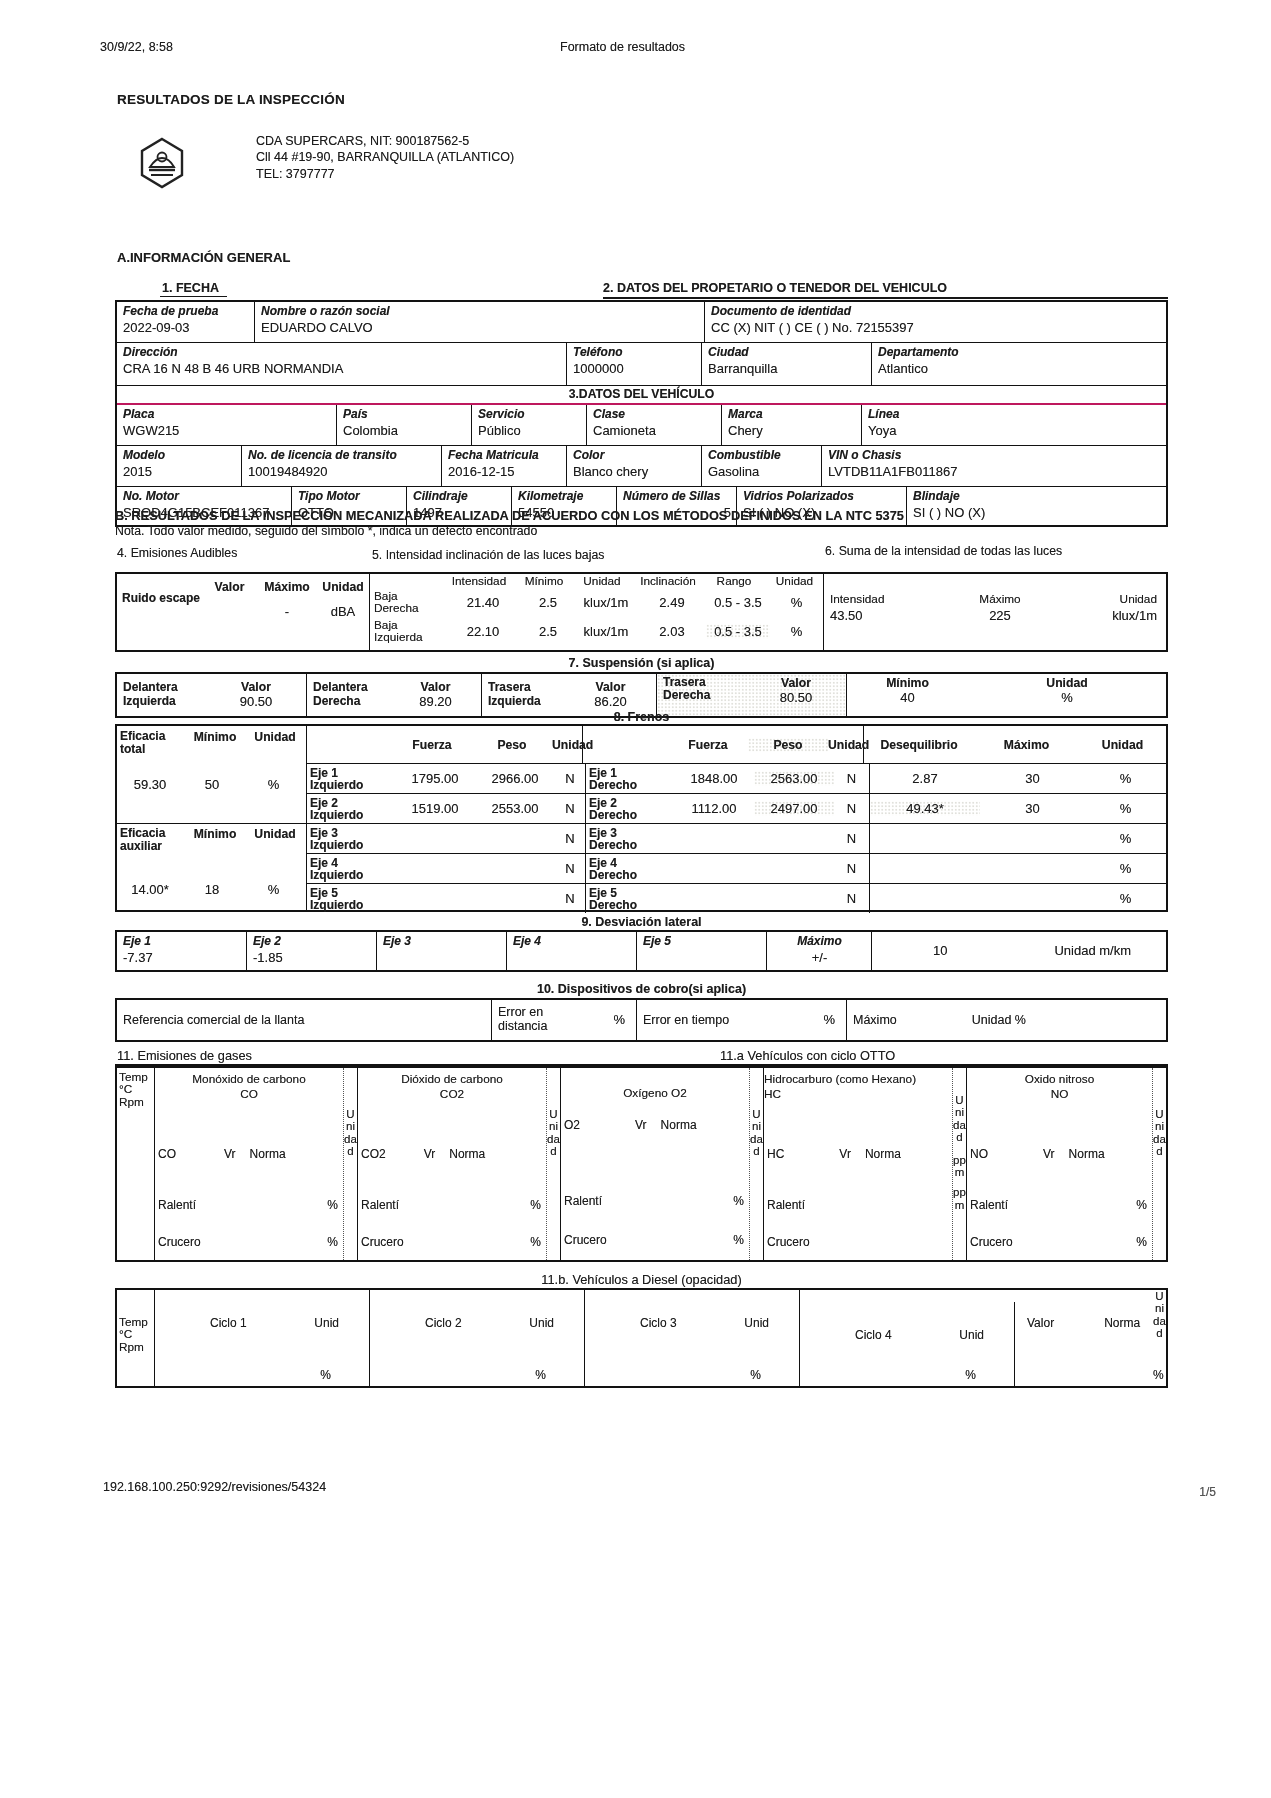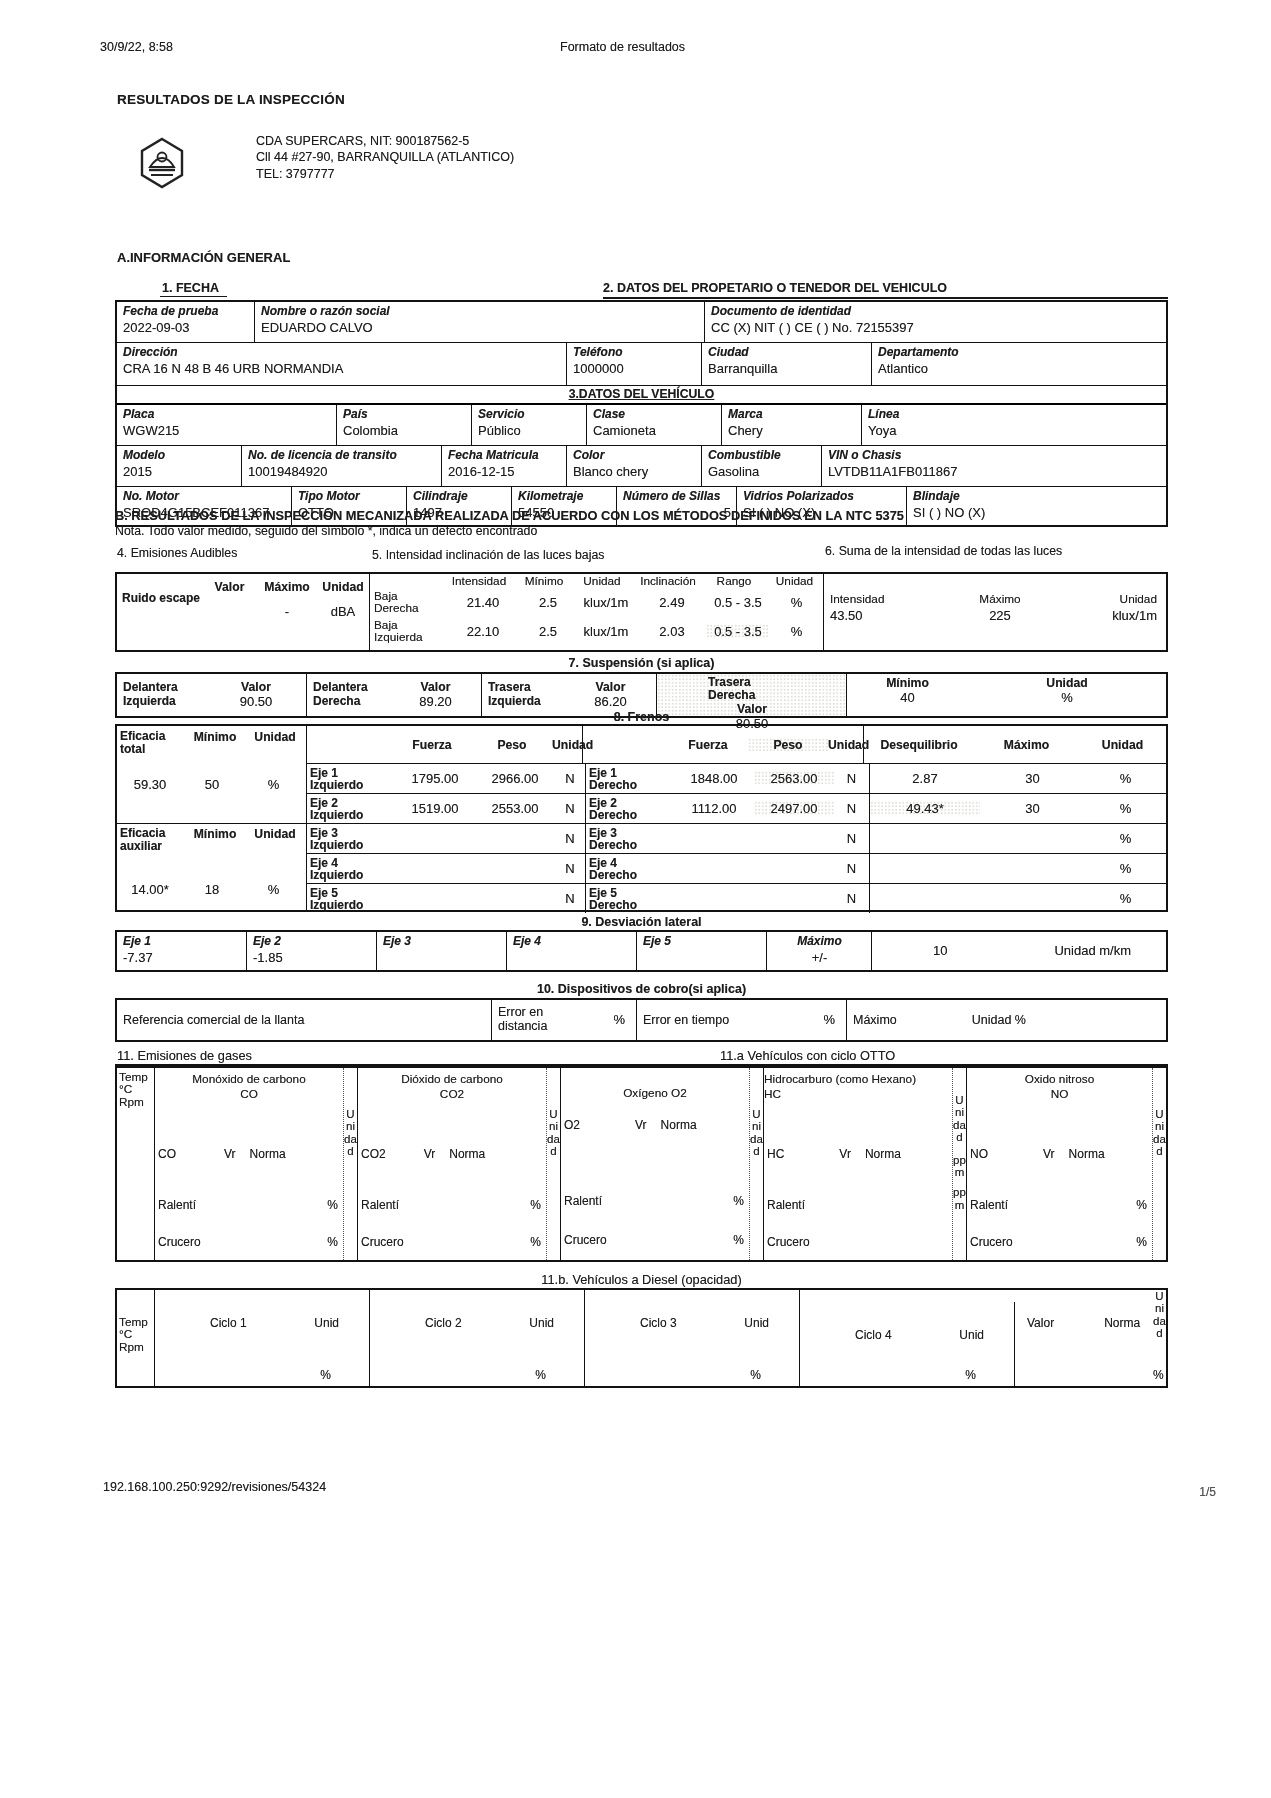--- a/index.html
+++ b/index.html
@@ -55,21 +55,21 @@
       <svg viewBox="0 0 48 52" width="48" height="52">
         <polygon points="24,2 44,14 44,38 24,50 4,38 4,14" fill="none" stroke="#222" stroke-width="2.4"></polygon>
         <path d="M12 30 q6 -9 12 -9 q7 0 12 9 z" fill="none" stroke="#222" stroke-width="2"></path>
         <circle cx="24" cy="20" r="4.5" fill="none" stroke="#222" stroke-width="1.8"></circle>
         <line x1="11" y1="33" x2="37" y2="33" stroke="#222" stroke-width="2.4"></line>
         <line x1="13" y1="38" x2="35" y2="38" stroke="#222" stroke-width="2"></line>
       </svg>
     </span>
     <div class="ctext">
       <div>CDA SUPERCARS, NIT: 900187562-5</div>
-      <div>Cll 44 #27-90, BARRANQUILLA (ATLANTICO)</div>
+      <div>Cll 44 #19-90, BARRANQUILLA (ATLANTICO)</div>
       <div>TEL: 3797777</div>
     </div>
   </div>
 
   <div class="h2">A.INFORMACIÓN GENERAL</div>
 
   <div class="subhdr">
     <span class="s1">1. FECHA</span>
     <span class="s2">2. DATOS DEL PROPETARIO O TENEDOR DEL VEHICULO</span>
   </div>
@@ -100,21 +100,21 @@
       </div>
       <div class="tc" style="width:170px;">
         <div class="lab">Ciudad</div>
         <div class="val">Barranquilla</div>
       </div>
       <div class="tc">
         <div class="lab">Departamento</div>
         <div class="val">Atlantico</div>
       </div>
     </div>
-    <div class="trow center" style="min-height:17px;border-bottom:2px solid #000000;text-decoration:underline;">
+    <div class="trow center" style="min-height:17px;border-bottom:2px solid #be185d;">
       <div class="tc nb flexgrow hdrsm" style="padding:1px;">3.DATOS DEL VEHÍCULO</div>
     </div>
     <div class="trow" style="min-height:40px;">
       <div class="tc" style="width:220px;">
         <div class="lab">Placa</div>
         <div class="val">WGW215</div>
       </div>
       <div class="tc" style="width:135px;">
         <div class="lab">País</div>
         <div class="val">Colombia</div>
@@ -275,21 +275,21 @@
         <div style="flex:1;text-align:center;"><span class="hdrsm">Valor</span><br><span class="num">90.50</span></div>
       </div>
       <div class="tc" style="width:175px;display:flex;align-items:center;">
         <div class="rowlab" style="width:82px;">Delantera Derecha</div>
         <div style="flex:1;text-align:center;"><span class="hdrsm">Valor</span><br><span class="num">89.20</span></div>
       </div>
       <div class="tc" style="width:175px;display:flex;align-items:center;">
         <div class="rowlab" style="width:82px;">Trasera Izquierda</div>
         <div style="flex:1;text-align:center;"><span class="hdrsm">Valor</span><br><span class="num">86.20</span></div>
       </div>
-      <div class="tc speckle" style="width:190px;display:flex;align-items:center;flex-direction:column;">
+      <div class="tc speckle" style="width:190px;display:flex;align-items:flex-start;">
         <div class="rowlab" style="width:88px;">Trasera Derecha</div>
         <div style="flex:1;text-align:center;"><span class="hdrsm">Valor</span><br><span class="num">80.50</span></div>
       </div>
       <div class="tc nb" style="width:120px;text-align:center;">
         <span class="hdrsm">Mínimo</span><br><span class="num">40</span>
       </div>
       <div class="tc" style="text-align:center;">
         <span class="hdrsm">Unidad</span><br><span class="num">%</span>
       </div>
     </div>

